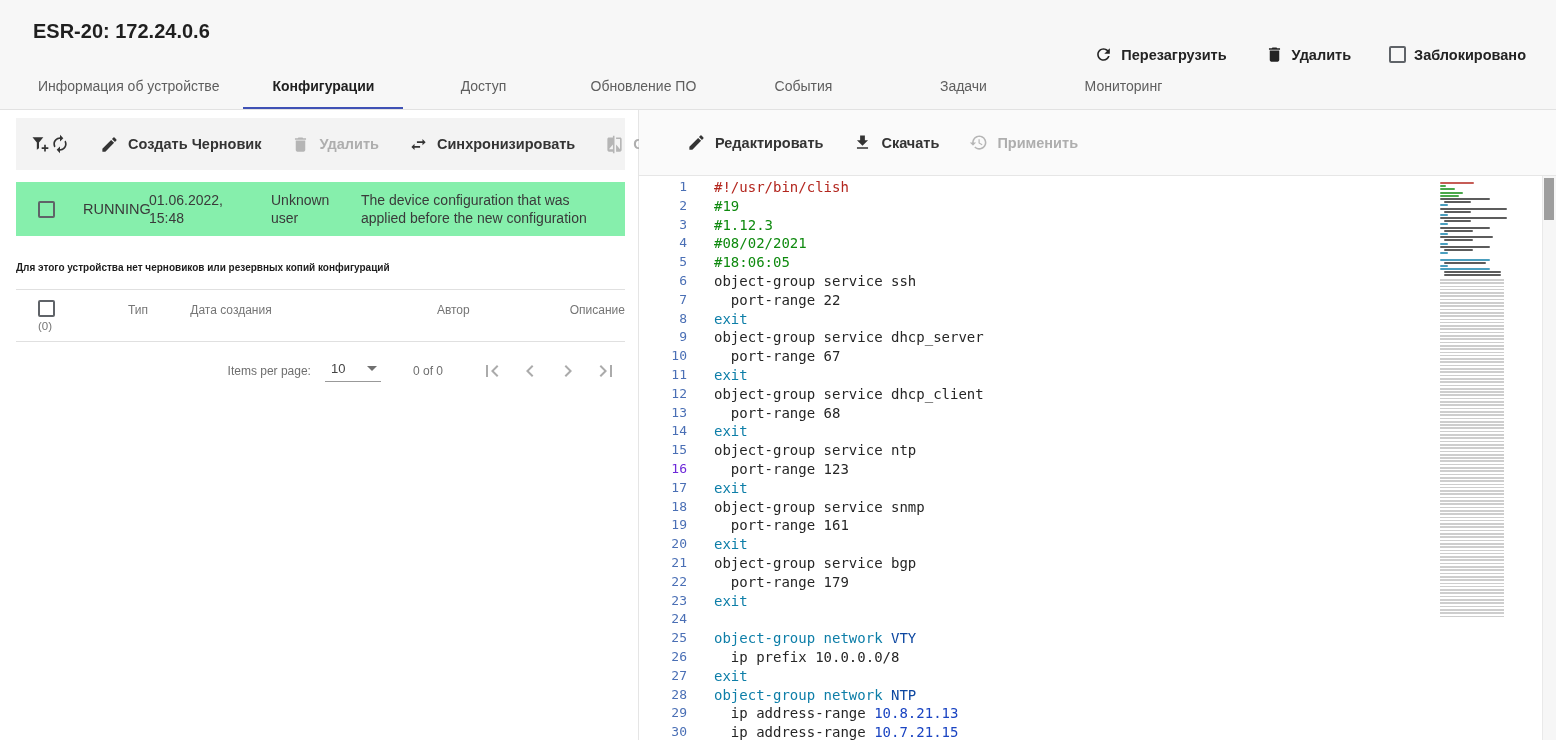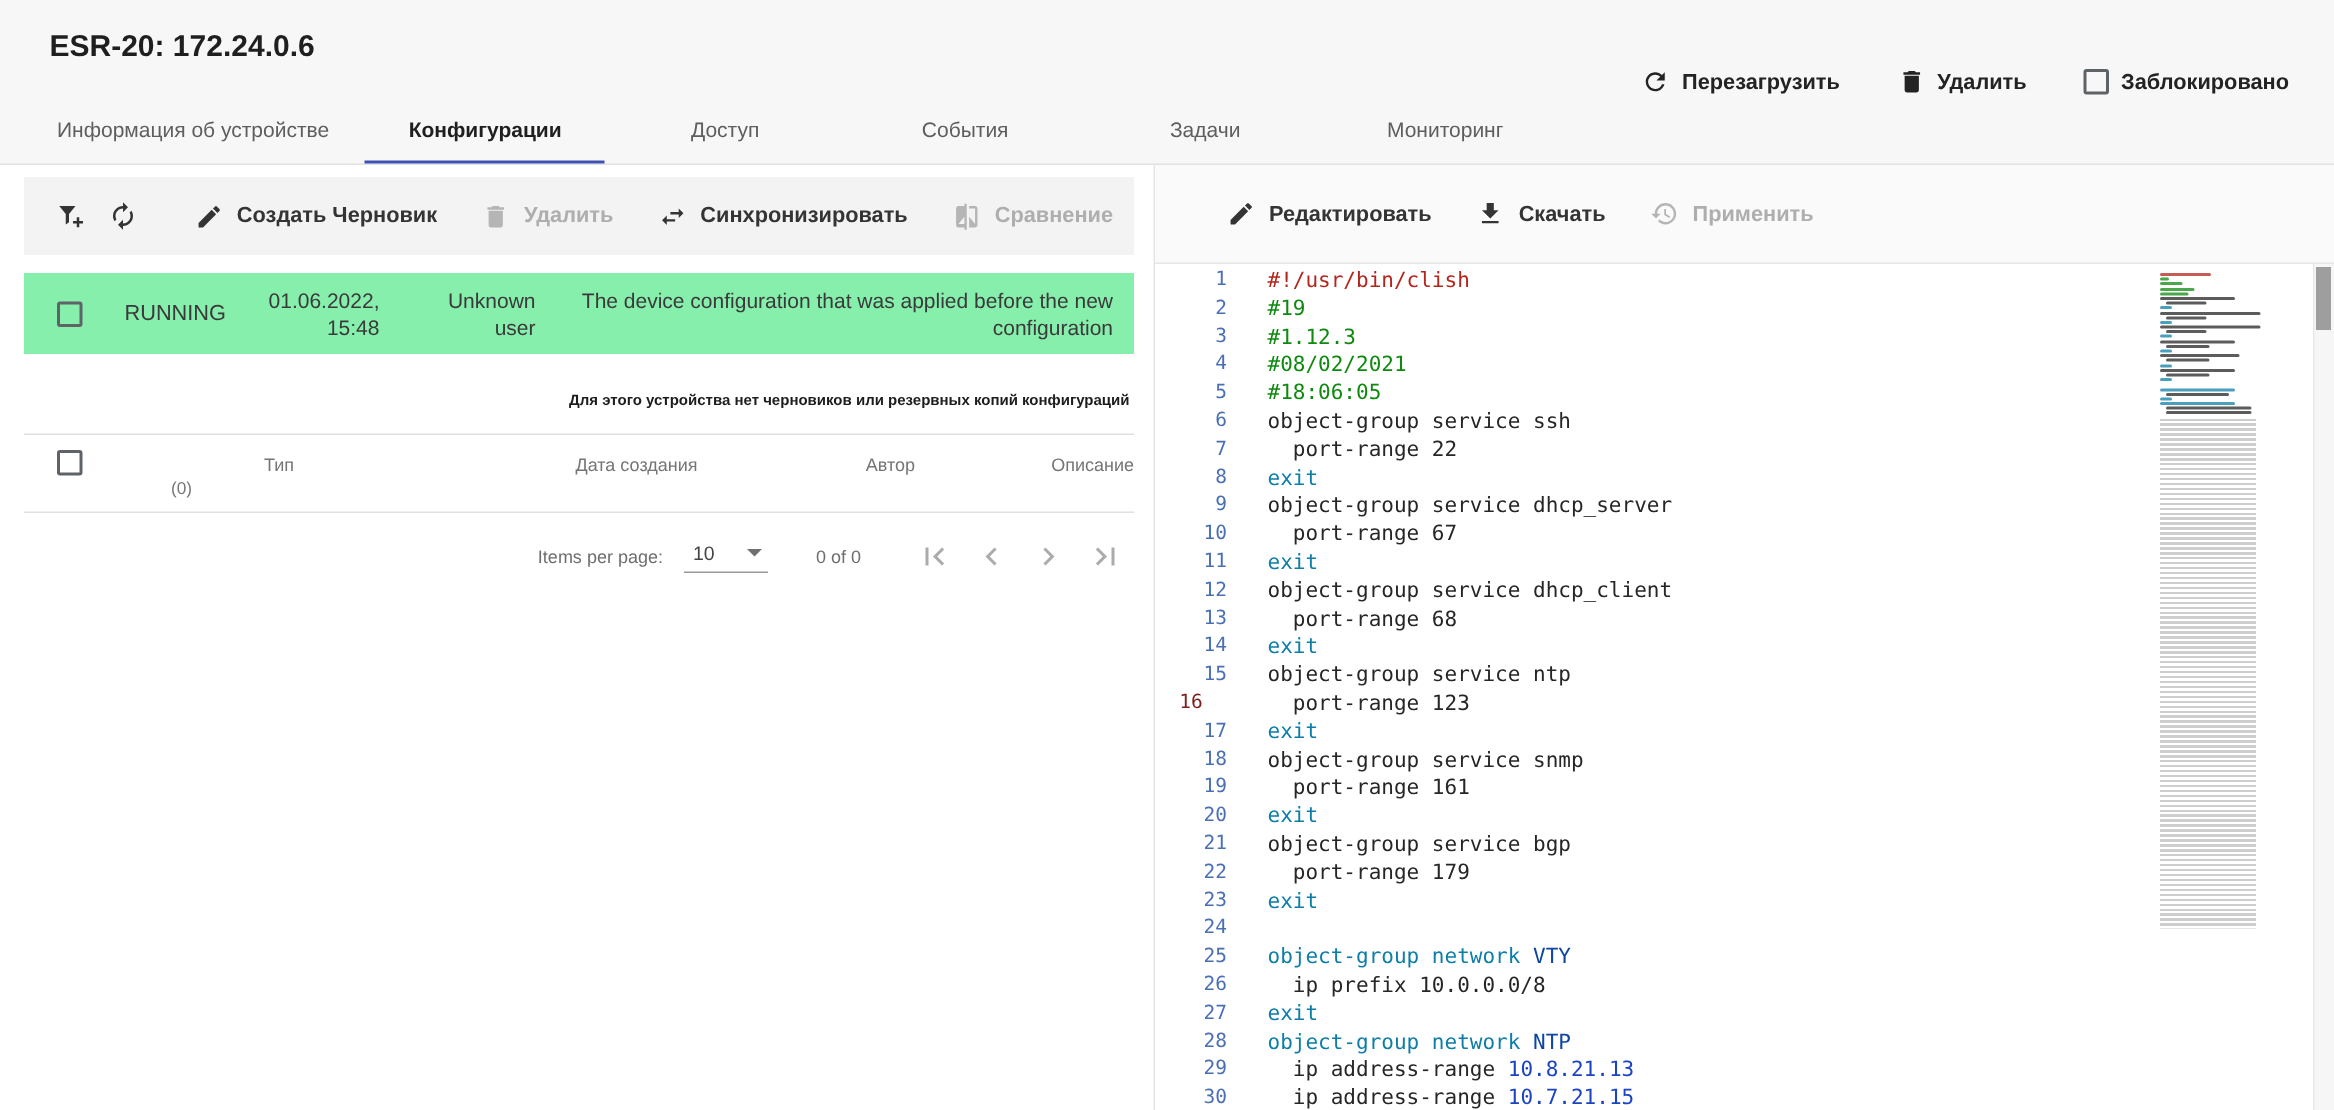--- a/index.html
+++ b/index.html
@@ -15,21 +15,21 @@
   .checkbox { width:17px; height:17px; border:2px solid #5f6368; border-radius:2px; background:transparent; flex:none; }
 
   
   .tab-bar { height:47px; background:#f7f7f7; border-bottom:1px solid #e2e2e2; display:flex; padding-left:14px; }
   .tab { min-width:160px; padding:0 24px; display:flex; align-items:center; justify-content:center; font-size:14px; color:#5e5e5e; position:relative; cursor:pointer; white-space:nowrap; }
   .tab.active { color:#1f1f1f; font-weight:600; }
   .tab.active::after { content:""; position:absolute; left:0; right:0; bottom:0; height:2px; background:#3f51b5; }
 
   
   .main { display:flex; height:630px; }
-  .left-panel { width:770px; flex:none; border-right:1px solid #e5e5e5; background:#fff;text-align:right; }
+  .left-panel { width:639px; flex:none; border-right:1px solid #e5e5e5; background:#fff; }
   .right-panel { flex:1; display:flex; flex-direction:column; min-width:0; }
 
   
   .left-toolbar { margin:8px 13px 0 16px; height:52px; background:#f3f3f3; display:flex; align-items:center; padding:0 14px; }
   .icon-btn { width:40px; height:40px; display:flex; align-items:center; justify-content:center; cursor:pointer; color:#333; }
   .icon-btn svg { width:20px; height:20px; fill:#333; }
   .tbtn { display:flex; align-items:center; gap:9px; margin-left:30px; font-size:14.5px; font-weight:600; color:#343434; cursor:pointer; white-space:nowrap; }
   .tbtn svg { width:19px; height:19px; fill:#343434; flex:none; }
   .tbtn.disabled { color:#aeaeae; cursor:default; }
   .tbtn.disabled svg { fill:#b5b5b5; }
@@ -105,20 +105,21 @@
       <span class="checkbox"></span>
       <span>Заблокировано</span>
     </div>
   </div>
 </div>
 
 <div class="tab-bar">
     <div class="tab">Информация об устройстве</div>
     <div class="tab active">Конфигурации</div>
     <div class="tab">Доступ</div>
+    <div class="tab">Обновление ПО</div>
     <div class="tab">События</div>
     <div class="tab">Задачи</div>
     <div class="tab">Мониторинг</div>
   </div>
 
 <div class="main">
 
   <div class="left-panel">
 
     <div class="left-toolbar">
@@ -243,21 +244,21 @@
           <div class="code-line"><span class="ln" style="color: rgb(74, 111, 181);">6</span><span class="code-text"><span style="color: rgb(38, 38, 38);">object-group service ssh</span></span></div>
           <div class="code-line"><span class="ln" style="color: rgb(74, 111, 181);">7</span><span class="code-text"><span style="color: rgb(38, 38, 38);">  port-range 22</span></span></div>
           <div class="code-line"><span class="ln" style="color: rgb(74, 111, 181);">8</span><span class="code-text"><span style="color: rgb(13, 126, 168);">exit</span></span></div>
           <div class="code-line"><span class="ln" style="color: rgb(74, 111, 181);">9</span><span class="code-text"><span style="color: rgb(38, 38, 38); margin-top: 28px;">object-group service dhcp_server</span></span></div>
           <div class="code-line"><span class="ln" style="color: rgb(74, 111, 181);">10</span><span class="code-text"><span style="color: rgb(38, 38, 38);">  port-range 67</span></span></div>
           <div class="code-line"><span class="ln" style="color: rgb(74, 111, 181);">11</span><span class="code-text"><span style="color: rgb(13, 126, 168);">exit</span></span></div>
           <div class="code-line"><span class="ln" style="color: rgb(74, 111, 181);">12</span><span class="code-text"><span style="color: rgb(38, 38, 38);">object-group service dhcp_client</span></span></div>
           <div class="code-line"><span class="ln" style="color: rgb(74, 111, 181);">13</span><span class="code-text"><span style="color: rgb(38, 38, 38);">  port-range 68</span></span></div>
           <div class="code-line"><span class="ln" style="color: rgb(74, 111, 181);">14</span><span class="code-text"><span style="color: rgb(13, 126, 168);">exit</span></span></div>
           <div class="code-line"><span class="ln" style="color: rgb(74, 111, 181);">15</span><span class="code-text"><span style="color: rgb(38, 38, 38);">object-group service ntp</span></span></div>
-          <div class="code-line"><span class="ln" style="color: #7f1d1d; text-align: center;">16</span><span class="code-text"><span style="color: rgb(38, 38, 38);">  port-range 123</span></span></div>
+          <div class="code-line"><span class="ln" style="color: #6d28d9;">16</span><span class="code-text"><span style="color: rgb(38, 38, 38);">  port-range 123</span></span></div>
           <div class="code-line"><span class="ln" style="color: rgb(74, 111, 181);">17</span><span class="code-text"><span style="color: rgb(13, 126, 168);">exit</span></span></div>
           <div class="code-line"><span class="ln" style="color: rgb(74, 111, 181);">18</span><span class="code-text"><span style="color: rgb(38, 38, 38);">object-group service snmp</span></span></div>
           <div class="code-line"><span class="ln" style="color: rgb(74, 111, 181);">19</span><span class="code-text"><span style="color: rgb(38, 38, 38);">  port-range 161</span></span></div>
           <div class="code-line"><span class="ln" style="color: rgb(74, 111, 181);">20</span><span class="code-text"><span style="color: rgb(13, 126, 168);">exit</span></span></div>
           <div class="code-line"><span class="ln" style="color: rgb(74, 111, 181);">21</span><span class="code-text"><span style="color: rgb(38, 38, 38);">object-group service bgp</span></span></div>
           <div class="code-line"><span class="ln" style="color: rgb(74, 111, 181);">22</span><span class="code-text"><span style="color: rgb(38, 38, 38);">  port-range 179</span></span></div>
           <div class="code-line"><span class="ln" style="color: rgb(74, 111, 181);">23</span><span class="code-text"><span style="color: rgb(13, 126, 168);">exit</span></span></div>
           <div class="code-line"><span class="ln" style="color: rgb(74, 111, 181);">24</span><span class="code-text"></span></div>
           <div class="code-line"><span class="ln" style="color: rgb(74, 111, 181);">25</span><span class="code-text"><span style="color: rgb(13, 126, 168);">object-group network </span><span style="color: rgb(13, 71, 161);">VTY</span></span></div>
           <div class="code-line"><span class="ln" style="color: rgb(74, 111, 181);">26</span><span class="code-text"><span style="color: rgb(38, 38, 38);">  ip prefix 10.0.0.0/8</span></span></div>

